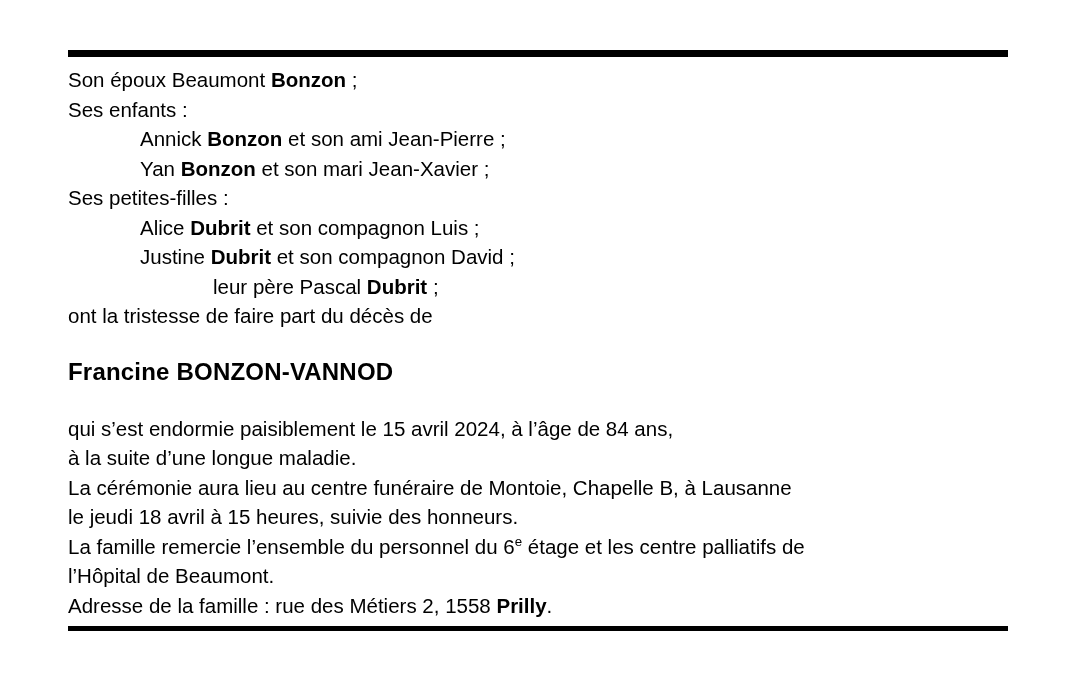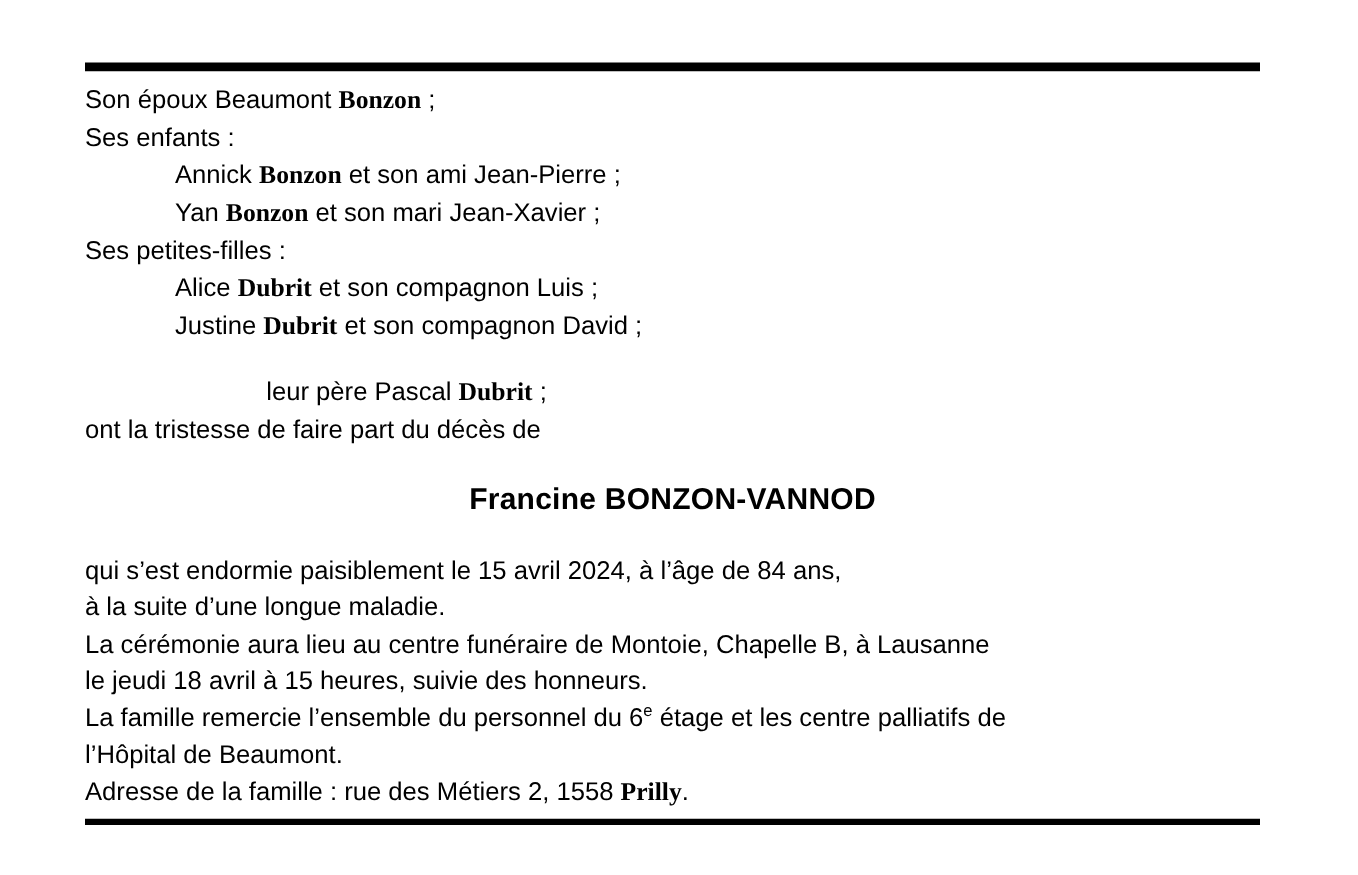--- a/index.html
+++ b/index.html
@@ -33,24 +33,23 @@
   }
   .body-text {
     font-size: 20.5px;
     line-height: 29.5px;
     padding-top: 8px;
   }
   .line {
     white-space: pre;
   }
   .indent-1 { padding-left: 72px; }
-  .indent-2 { padding-left: 145px; margin-top: 22px; }
-  b { font-weight: bold; font-family: Liberation Serif, serif; }
+  .indent-2 { padding-left: 145px; }
+  b { font-weight: bold; }
   .deceased {
-    text-align: center;
     font-size: 24px;
     font-weight: bold;
     margin-top: 27px;
     margin-bottom: 28px;
     letter-spacing: 0.2px;
   }
   .block-lower .line { white-space: normal; }
   sup {
     font-size: 0.65em;
     vertical-align: super;

